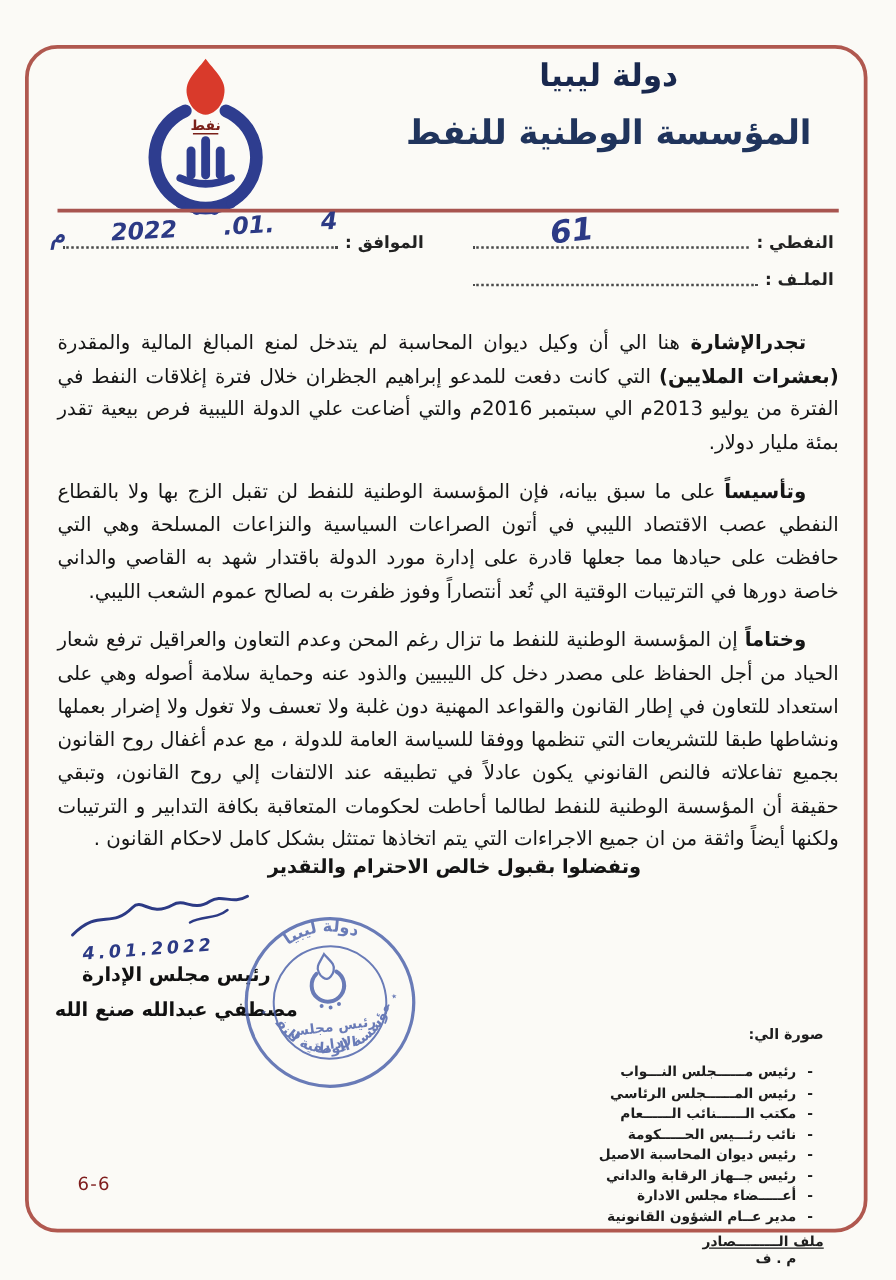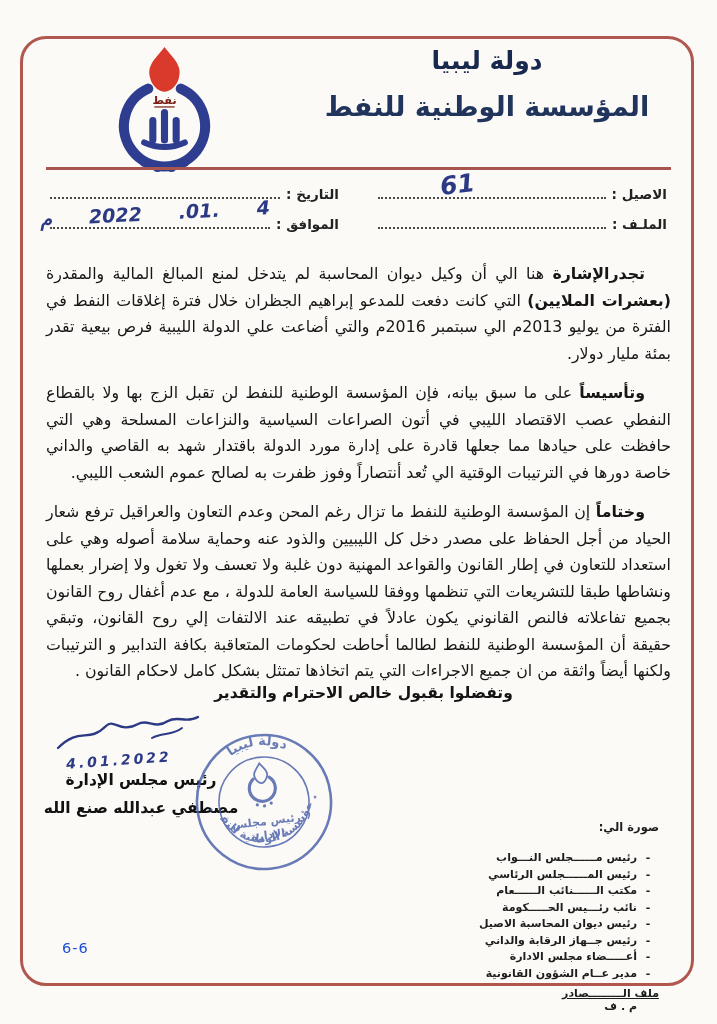--- a/index.html
+++ b/index.html
@@ -46,21 +46,21 @@
   .stamp { position:absolute; left:194px; top:732px; width:140px; height:140px; transform:rotate(-7deg); opacity:.82; }
 
   
   .cc { position:absolute; right:58px; top:820px; width:215px; direction:rtl; font-size:11px; font-weight:bold; color:#1d1d1d; }
   .cc-heading { margin-bottom:16px; font-size:11.5px; }
   .cc-item { display:flex; direction:rtl; line-height:16.5px; }
   .cc-dash { width:22px; text-align:center; }
   .cc-outgoing { margin-top:5px; text-decoration:underline; }
   .cc-initials { margin-top:0; margin-right:22px; }
 
-  .page-number { position:absolute; left:62px; top:940px; font-size:14.5px; letter-spacing:1px; color:#1d4ed8;text-align:center; }
+  .page-number { position:absolute; left:62px; top:940px; font-size:14.5px; letter-spacing:1px; color:#7f1d1d;text-align:center; }
 
   .footer { position:absolute; left:8px; right:8px; top:998px; text-align:center; direction:rtl; font-size:11px; font-weight:bold; color:#6a4a3e; }
 </style>
 </head>
 <body>
 
 <div class="page">
 
   <div class="frame"></div>
 
@@ -82,34 +82,30 @@
   <div class="title-block">
     <div class="title-country">دولة ليبيا</div>
     <div class="title-org">المؤسسة الوطنية للنفط</div>
   </div>
 
   <div class="header-rule"></div>
 
   <div class="fields">
     <div class="field-group">
       <div class="field-row">
-        <span class="field-label">الاصيل :</span>
+        <span class="field-label">النفطي :</span>
         <span class="leader"></span>
         <span class="hw hw-reg">61</span>
       </div>
       <div class="field-row">
         <span class="field-label">الملـف :</span>
         <span class="leader"></span>
       </div>
     </div>
     <div class="field-group">
-      <div class="field-row">
-        <span class="field-label">التاريخ :</span>
-        <span class="leader"></span>
-      </div>
       <div class="field-row">
         <span class="field-label">الموافق :</span>
         <span class="leader"></span>
         <span class="hw hw-date">
           <span>م</span>
           <span>2022</span>
           <span>.01.</span>
           <span>4</span>
         </span>
       </div>

